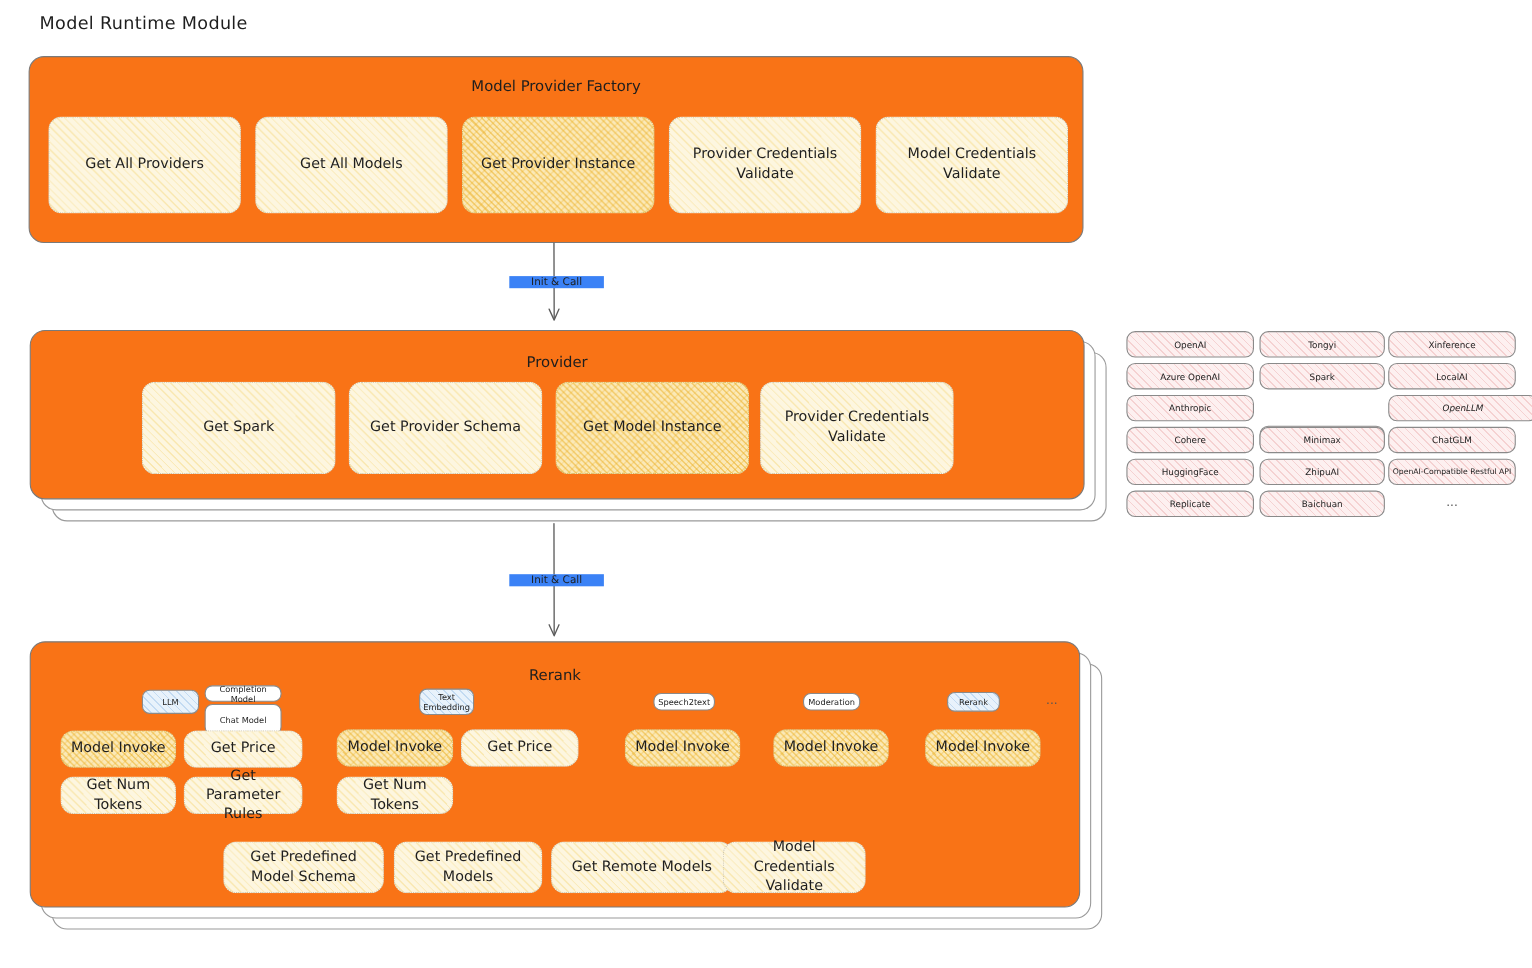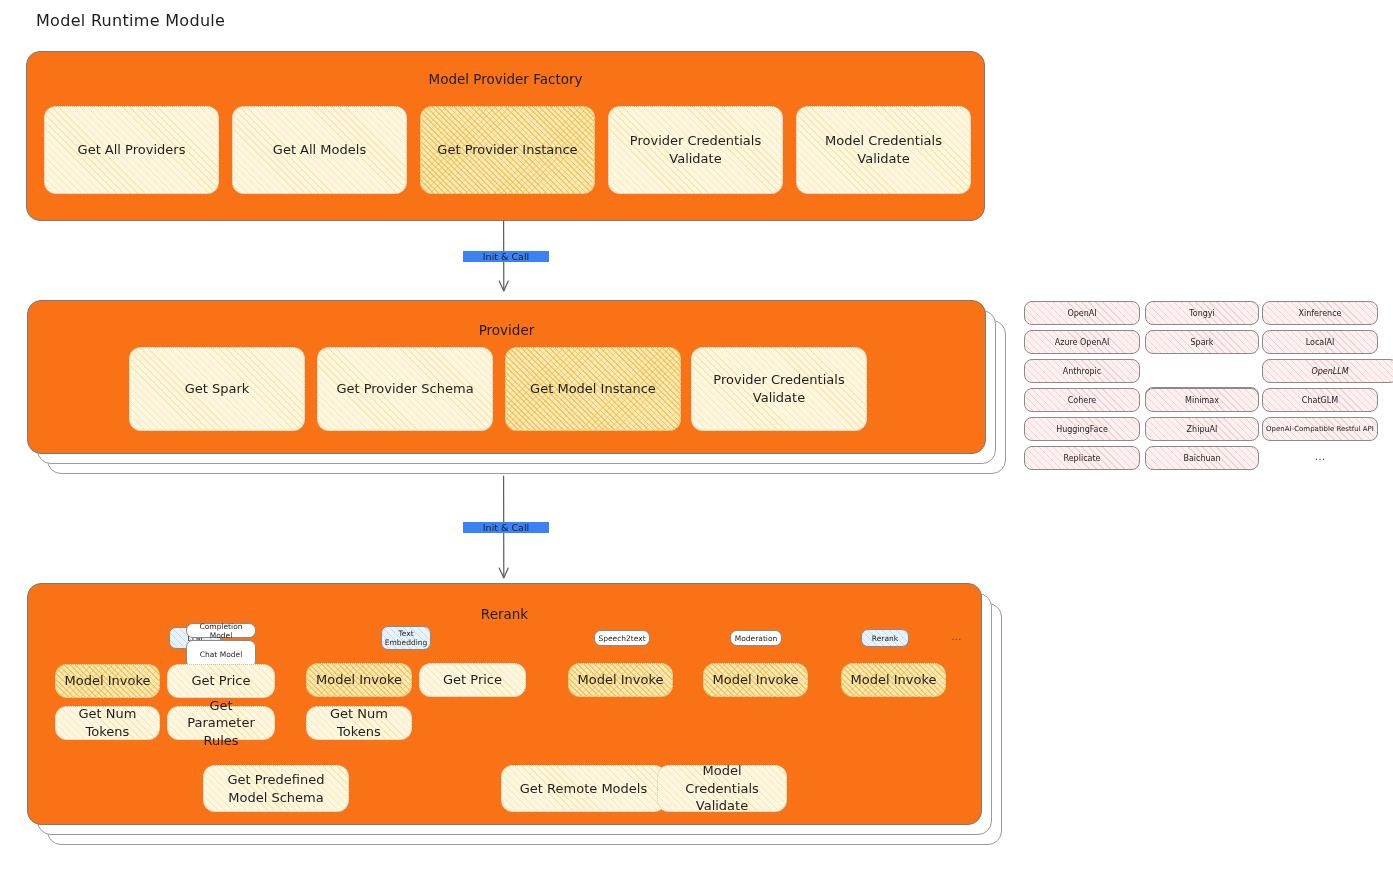--- a/index.html
+++ b/index.html
@@ -150,21 +150,21 @@
     <path d="M3.2 92 L7.8 102 L12.2 92" stroke="#5a5a5a" stroke-width="1.2" fill="none" stroke-linecap="round" stroke-linejoin="round"></path>
   </svg>
   <div class="arrow-label" style="left:463px;top:522px;width:80px;">Init &amp; Call</div>
 
   <div class="stack-layer" style="left:47px;top:603px;width:955px;height:242px;"></div>
   <div class="stack-layer" style="left:37px;top:593px;width:955px;height:242px;"></div>
   <div class="card" style="left:27px;top:583px;width:955px;height:242px;">
     <div class="card-title" style="top:22px;">Rerank</div>
   </div>
 
-  <div class="badge blue" style="left:129px;top:627px;width:52px;height:22px;margin-left:40px;">LLM</div>
+  <div class="badge blue" style="left:129px;top:627px;width:52px;height:22px;">LLM</div>
   <div class="badge plain" style="left:186px;top:623px;width:70px;height:15px;">Completion Model</div>
   <div class="badge plain" style="left:186px;top:640px;width:70px;height:28px;">Chat Model</div>
   <div class="box strong" style="left:55px;top:664px;width:105px;height:34px;">Model Invoke</div>
   <div class="box light" style="left:167px;top:664px;width:108px;height:34px;">Get Price</div>
   <div class="box light" style="left:55px;top:706px;width:105px;height:34px;">Get Num Tokens</div>
   <div class="box light" style="left:167px;top:706px;width:108px;height:34px;">Get Parameter Rules</div>
 
   <div class="badge blue" style="left:381px;top:626px;width:50px;height:24px;">Text Embedding</div>
   <div class="box strong" style="left:306px;top:663px;width:106px;height:34px;">Model Invoke</div>
   <div class="box light" style="left:419px;top:663px;width:107px;height:34px;">Get Price</div>
@@ -175,16 +175,17 @@
 
   <div class="badge plain" style="left:730px;top:630px;width:52px;height:16px;">Moderation</div>
   <div class="box strong" style="left:703px;top:663px;width:105px;height:34px;">Model Invoke</div>
 
   <div class="badge blue" style="left:861px;top:629px;width:48px;height:18px;">Rerank</div>
   <div class="box strong" style="left:841px;top:663px;width:105px;height:34px;">Model Invoke</div>
 
   <div class="ellipsis-dots" style="left:951px;top:630px;">...</div>
 
   <div class="box light" style="left:203px;top:765px;width:146px;height:47px;">Get Predefined Model Schema</div>
+  <div class="box light" style="left:358px;top:765px;width:135px;height:47px;">Get Predefined Models</div>
   <div class="box light" style="left:501px;top:765px;width:165px;height:47px;">Get Remote Models</div>
   <div class="box light" style="left:657px;top:765px;width:130px;height:47px;">Model Credentials Validate</div>
 
 </div>
 
 </body></html>

